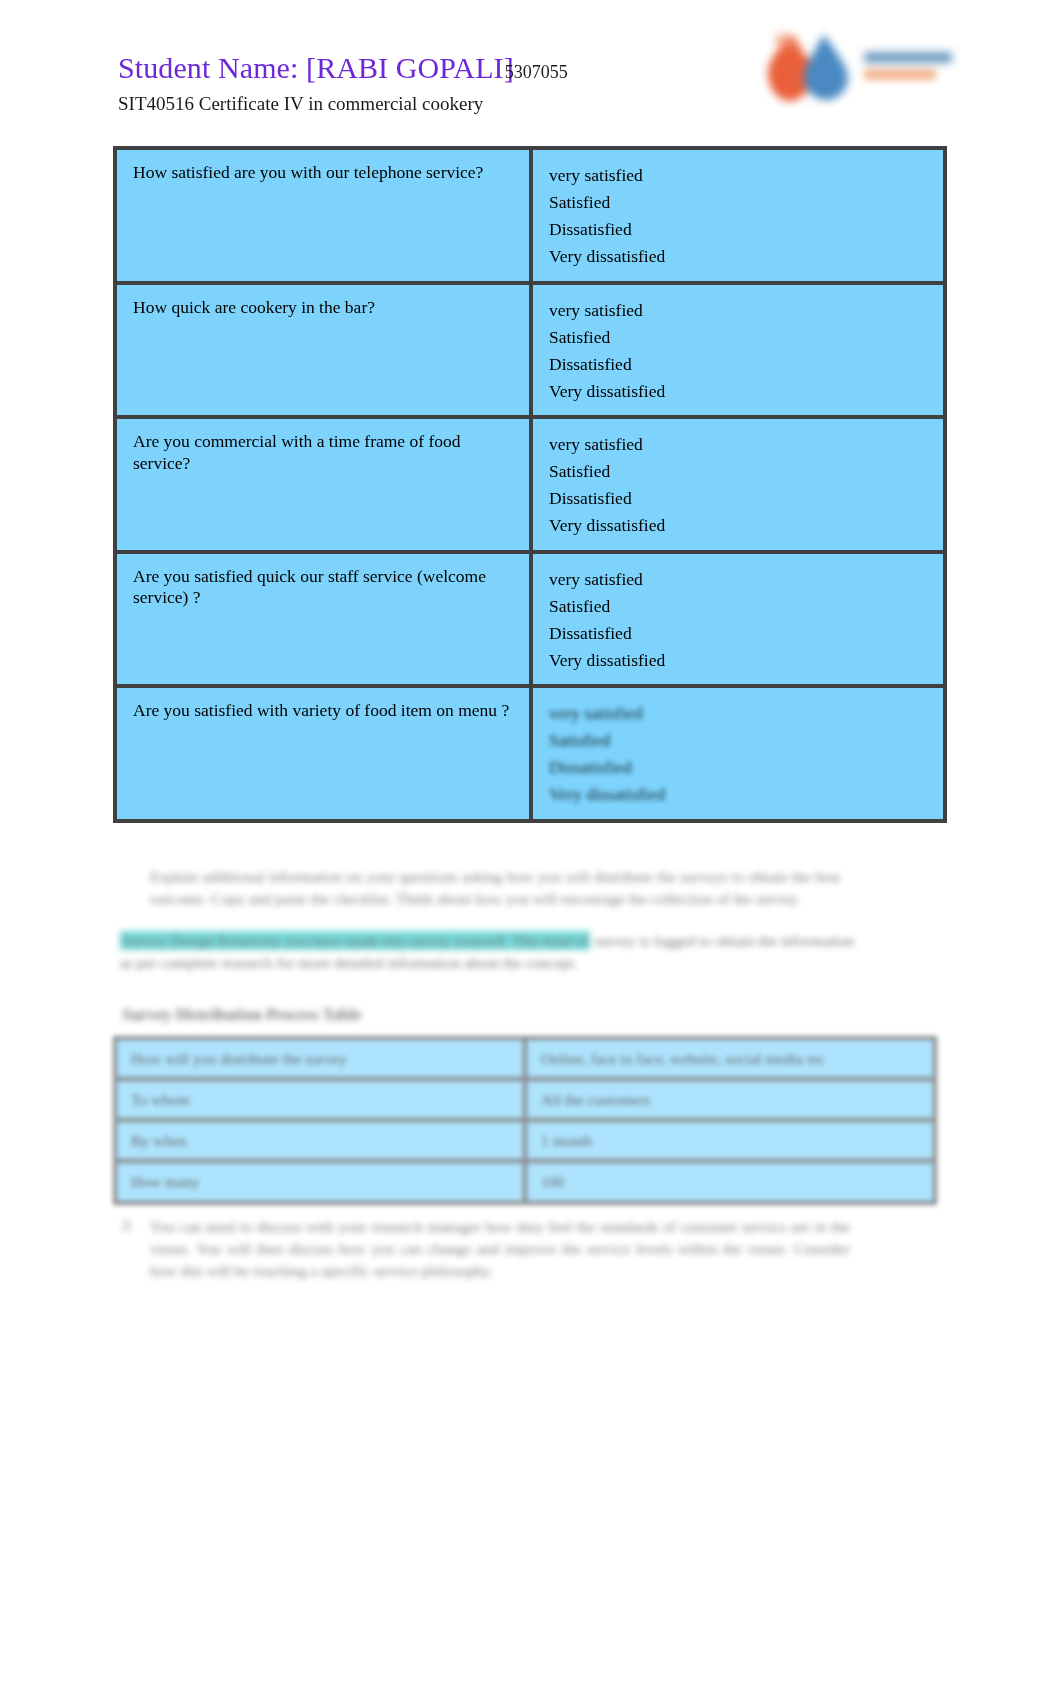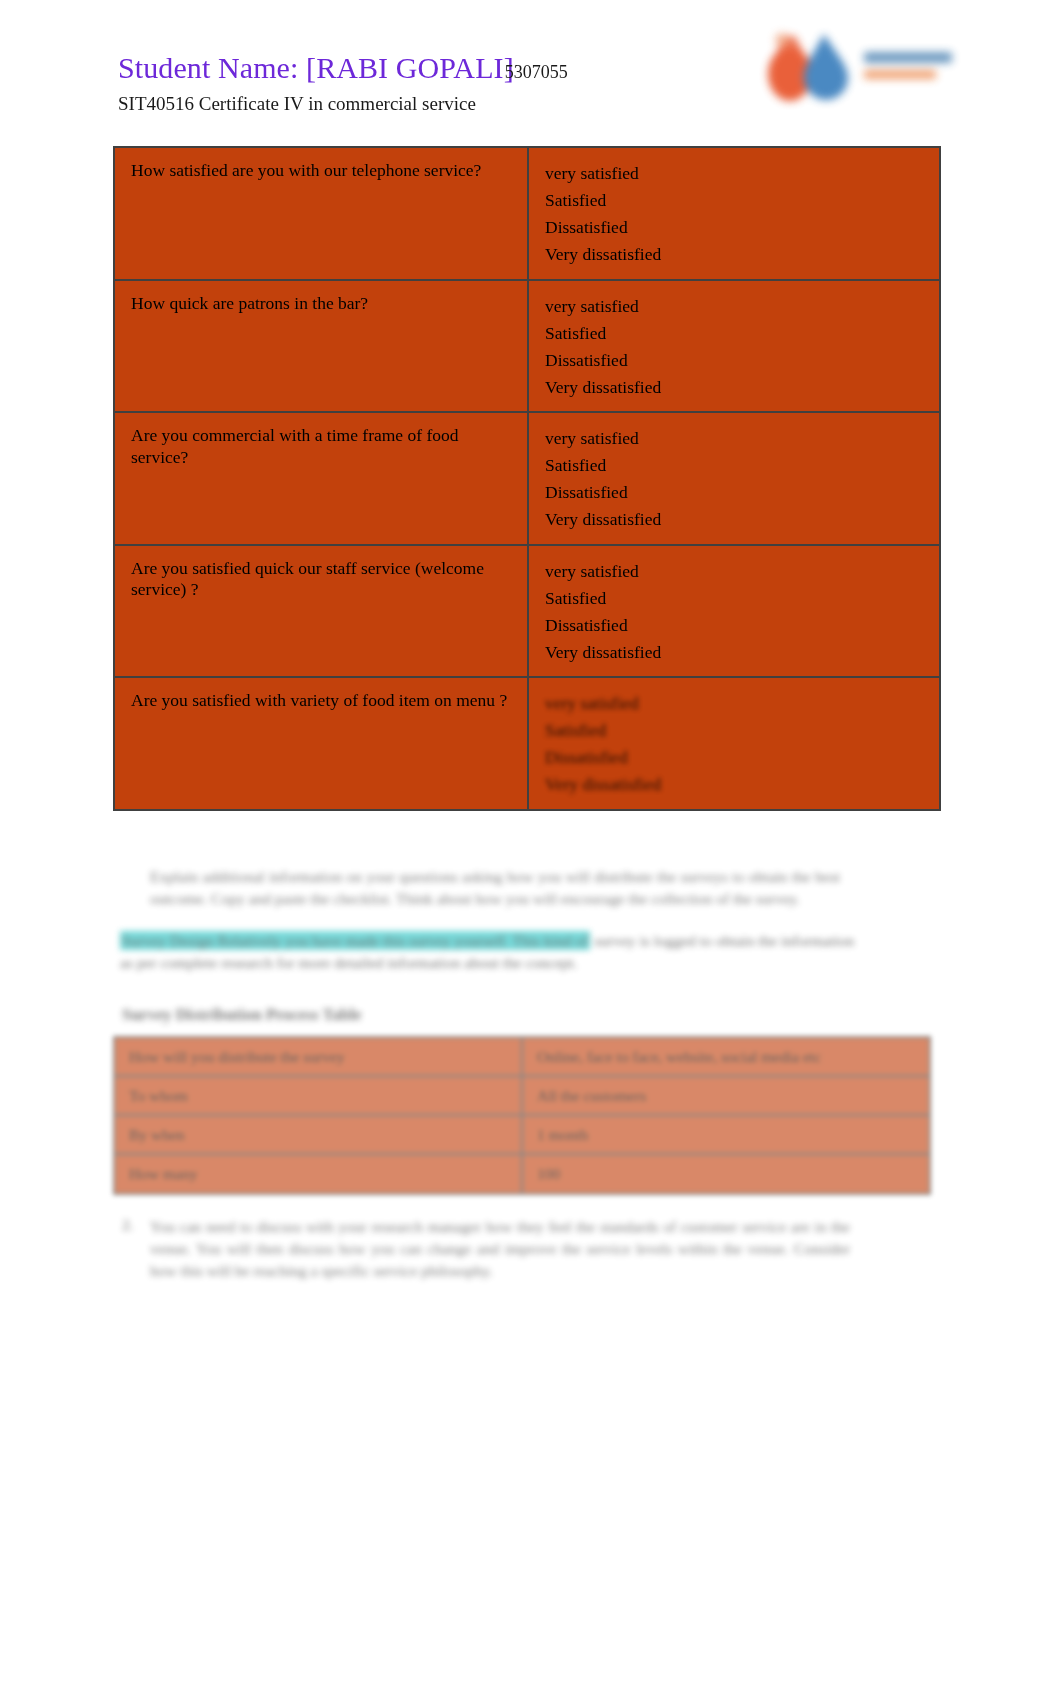--- a/index.html
+++ b/index.html
@@ -64,24 +64,24 @@
   }
   .logo svg { display: block; }
 
   
   .tbl {
     position: absolute;
     border-collapse: collapse;
     table-layout: fixed;
   }
   .tbl td {
-    border: 2px solid #404040;
+    border: 4px solid #404040;
     vertical-align: top;
     padding: 12px 14px 10px 16px;
-    background: #c2410c;
+    background: #7dd3fc;
   }
 
   
   .survey-table {
     left: 113px;
     top: 146px;
     width: 762px;
   }
   .survey-table td.q { width: 382px; }
   .survey-table td.a { width: 380px; margin-left: 48px; }
@@ -177,21 +177,21 @@
 </style>
 </head>
 <body>
 
 <div class="page">
 
   <div class="header">
     <div class="title-line">
       <span class="student-name">Student Name: [RABI GOPALI]</span><span class="student-id">5307055</span>
     </div>
-    <div class="course-line">SIT40516 Certificate IV in commercial service</div>
+    <div class="course-line">SIT40516 Certificate IV in commercial cookery</div>
   </div>
 
   <div class="logo">
     <svg width="218" height="80" viewBox="0 0 218 80" xmlns="http://www.w3.org/2000/svg" aria-hidden="true">
       <ellipse cx="38" cy="48" rx="22" ry="27" fill="#e8542a"></ellipse>
       <path d="M33 10 C24 28 18 36 18 46 a20 20 0 0 0 40 0 c0-10-7-19-15-36 z" fill="#e8542a" opacity="0.85"></path>
       <path d="M72 8 C60 30 52 40 52 52 a22 22 0 0 0 44 0 C96 40 86 30 72 8 z" fill="#3b7fbd"></path>
       <circle cx="30" cy="14" r="7" fill="#f0a07a" opacity="0.8"></circle>
       <rect x="112" y="26" width="88" height="11" rx="2" fill="#2e6ea6" opacity="0.75"></rect>
       <rect x="112" y="44" width="72" height="9" rx="2" fill="#e8702a" opacity="0.7"></rect>
@@ -208,21 +208,21 @@
         <td class="a">
           <div class="opt">very satisfied</div>
           <div class="opt">Satisfied</div>
           <div class="opt">Dissatisfied</div>
           <div class="opt">Very dissatisfied</div>
         </td>
       </tr>
 
       <tr>
         <td class="q">
-          <div class="q-text">How quick are patrons in the bar?</div>
+          <div class="q-text">How quick are cookery in the bar?</div>
           <span class="spacer-q tall"></span>
         </td>
         <td class="a">
           <div class="opt">very satisfied</div>
           <div class="opt">Satisfied</div>
           <div class="opt">Dissatisfied</div>
           <div class="opt">Very dissatisfied</div>
         </td>
       </tr>
 

